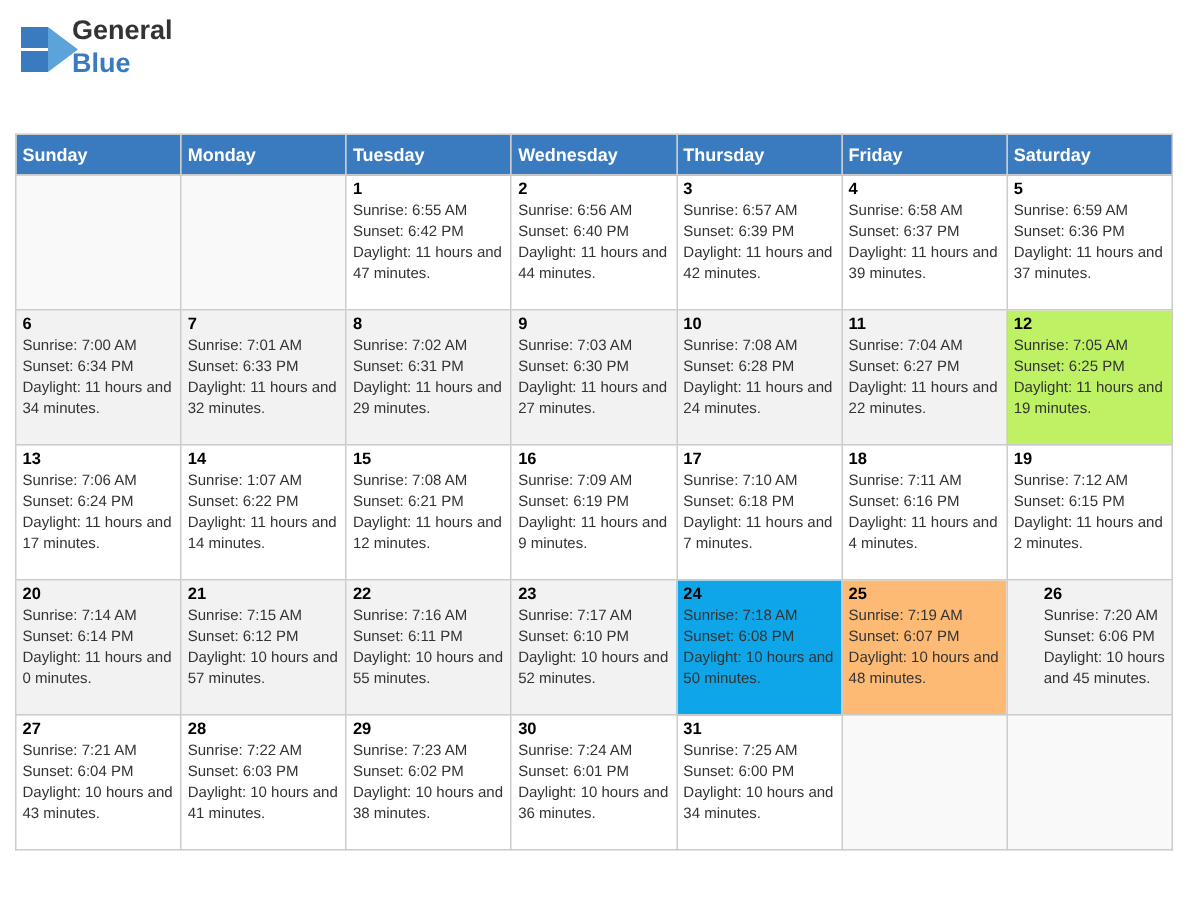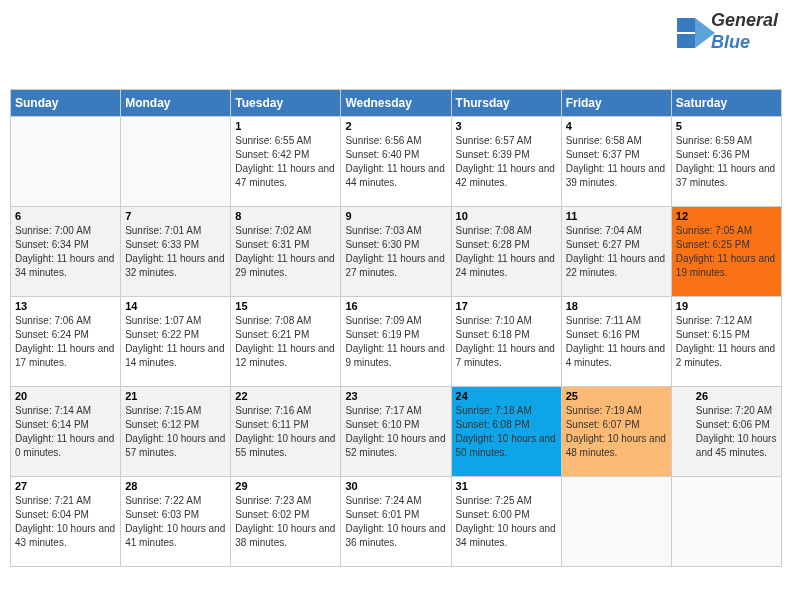--- a/index.html
+++ b/index.html
@@ -5,25 +5,24 @@
     * { box-sizing: border-box; margin: 0; padding: 0; }
     body {
       font-family: Arial, sans-serif;
       background: #fff;
       width: 792px;
       min-height: 612px;
       padding: 10px;
     }
     .header {
       display: flex;
-      justify-content: flex-end;
+      justify-content: flex-start;
       align-items: flex-start;
       margin-bottom: 8px;
       padding: 0 4px;
-      font-style: italic;
     }
     .logo {
       display: flex;
       align-items: center;
     }
     .logo-text {
       font-size: 18px;
       font-weight: bold;
       color: #333;
       line-height: 1.2;
@@ -184,21 +183,21 @@
           <div class="day-info">Sunrise: 7:08 AM
 Sunset: 6:28 PM
 Daylight: 11 hours and 24 minutes.</div>
         </td>
         <td style="background-color: rgb(242, 242, 242);">
           <span class="day-number">11</span>
           <div class="day-info">Sunrise: 7:04 AM
 Sunset: 6:27 PM
 Daylight: 11 hours and 22 minutes.</div>
         </td>
-        <td style="background-color: #f97316;">
+        <td style="background-color: #bef264;">
           <span class="day-number">12</span>
           <div class="day-info">Sunrise: 7:05 AM
 Sunset: 6:25 PM
 Daylight: 11 hours and 19 minutes.</div>
         </td>
       </tr>
       <tr>
         <td>
           <span class="day-number">13</span>
           <div class="day-info">Sunrise: 7:06 AM

